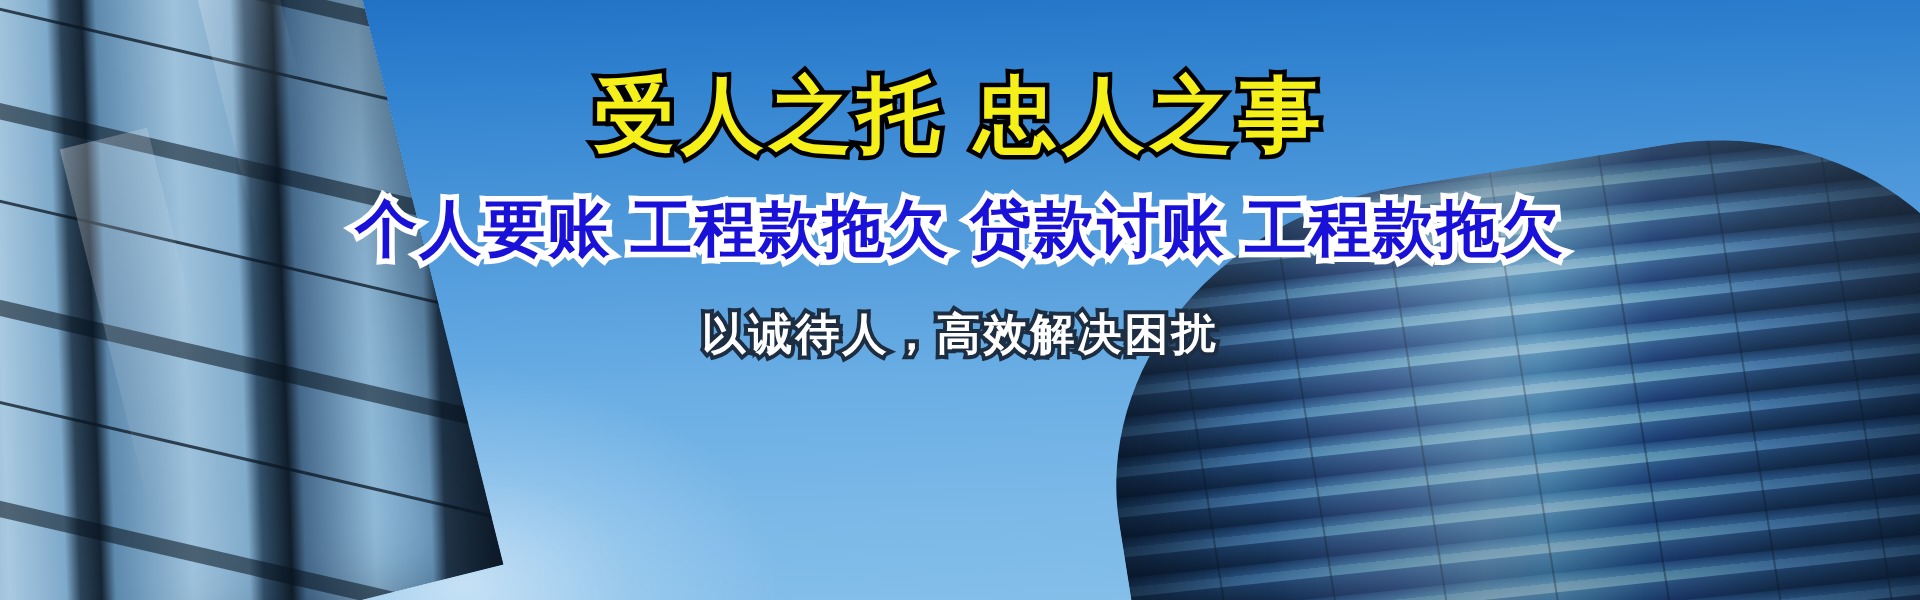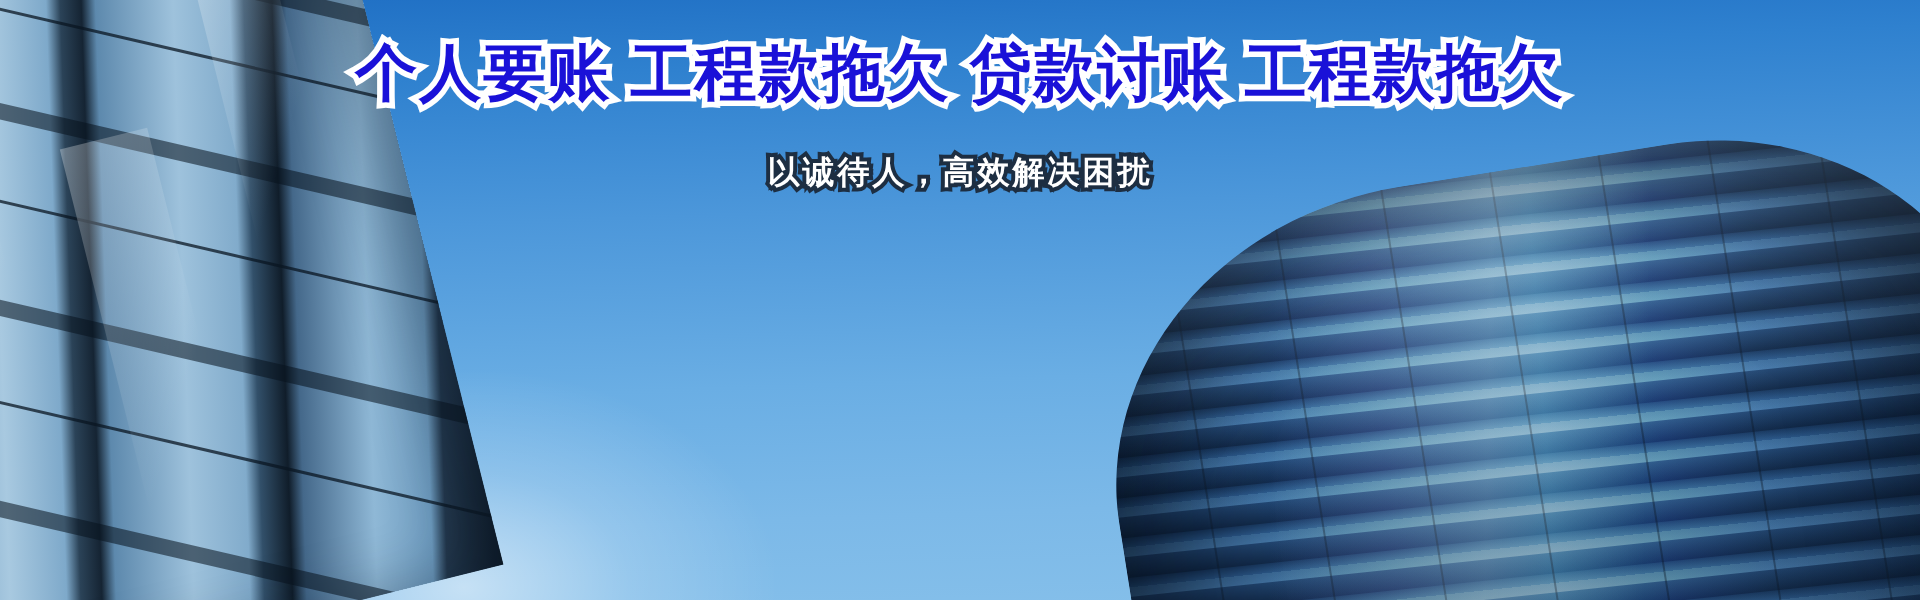--- a/index.html
+++ b/index.html
@@ -155,21 +155,21 @@
     font-weight: 700;
     letter-spacing: 2px;
     color: #1a11d8;
     -webkit-text-stroke: 11px #ffffff;
     paint-order: stroke fill;
     white-space: nowrap;
   }
 
   .tagline {
     margin-top: 52px;
-    font-size: 32px;
+    font-size: 44px;
     line-height: 1;
     font-weight: 700;
     letter-spacing: 3px;
     color: #ffffff;
     -webkit-text-stroke: 8px #1d2e42;
     paint-order: stroke fill;
     white-space: nowrap;
   }
 </style>
 </head>
@@ -199,17 +199,18 @@
     <div class="mull" style="left:310px;"></div>
     <div class="mull" style="left:420px;"></div>
     <div class="mull" style="left:530px;"></div>
     <div class="mull" style="left:640px;"></div>
     <div class="mull" style="left:750px;"></div>
     <div class="sheen"></div>
     <div class="shade"></div>
   </div>
 
   <div class="text-layer">
+    <div class="headline">受人之托 忠人之事</div>
     <div class="services">个人要账 工程款拖欠 贷款讨账 工程款拖欠</div>
     <div class="tagline">以诚待人，高效解决困扰</div>
   </div>
 
 </div>
 
 </body></html>

